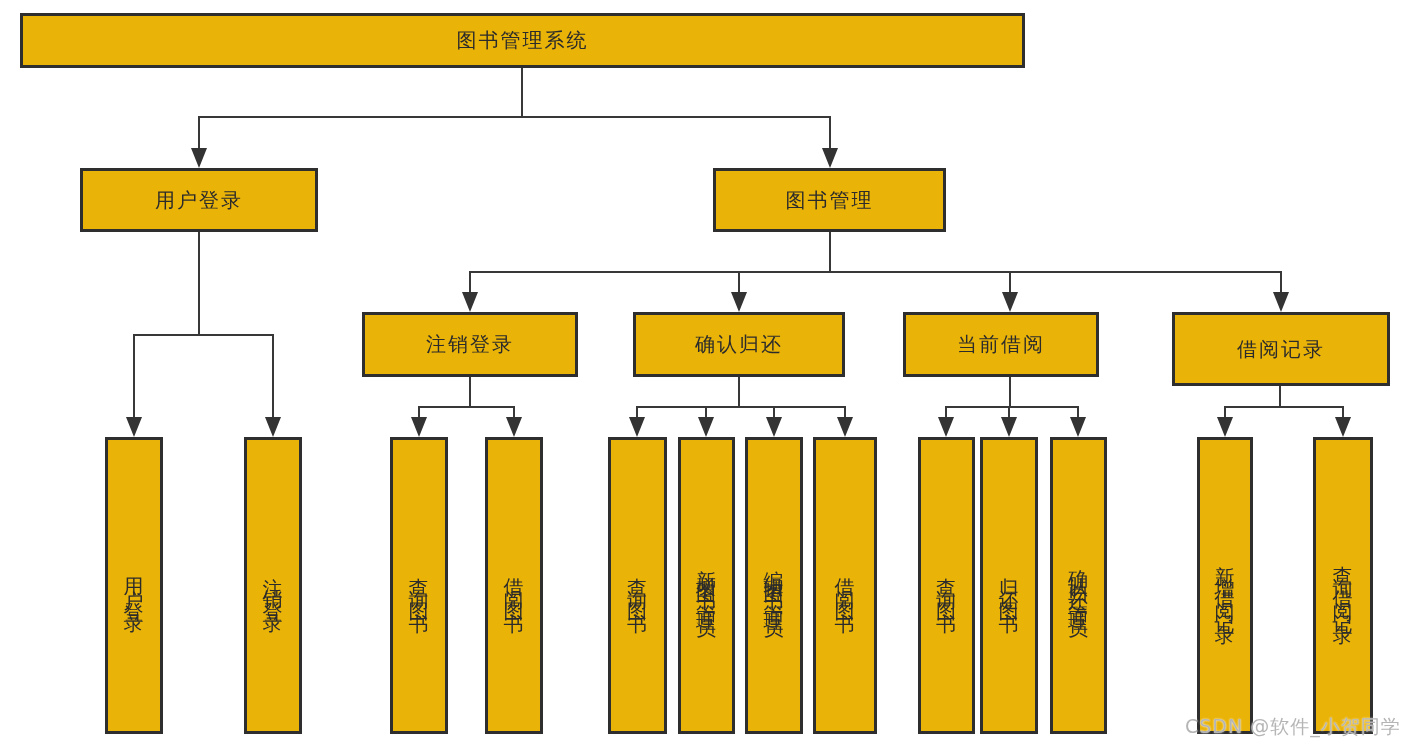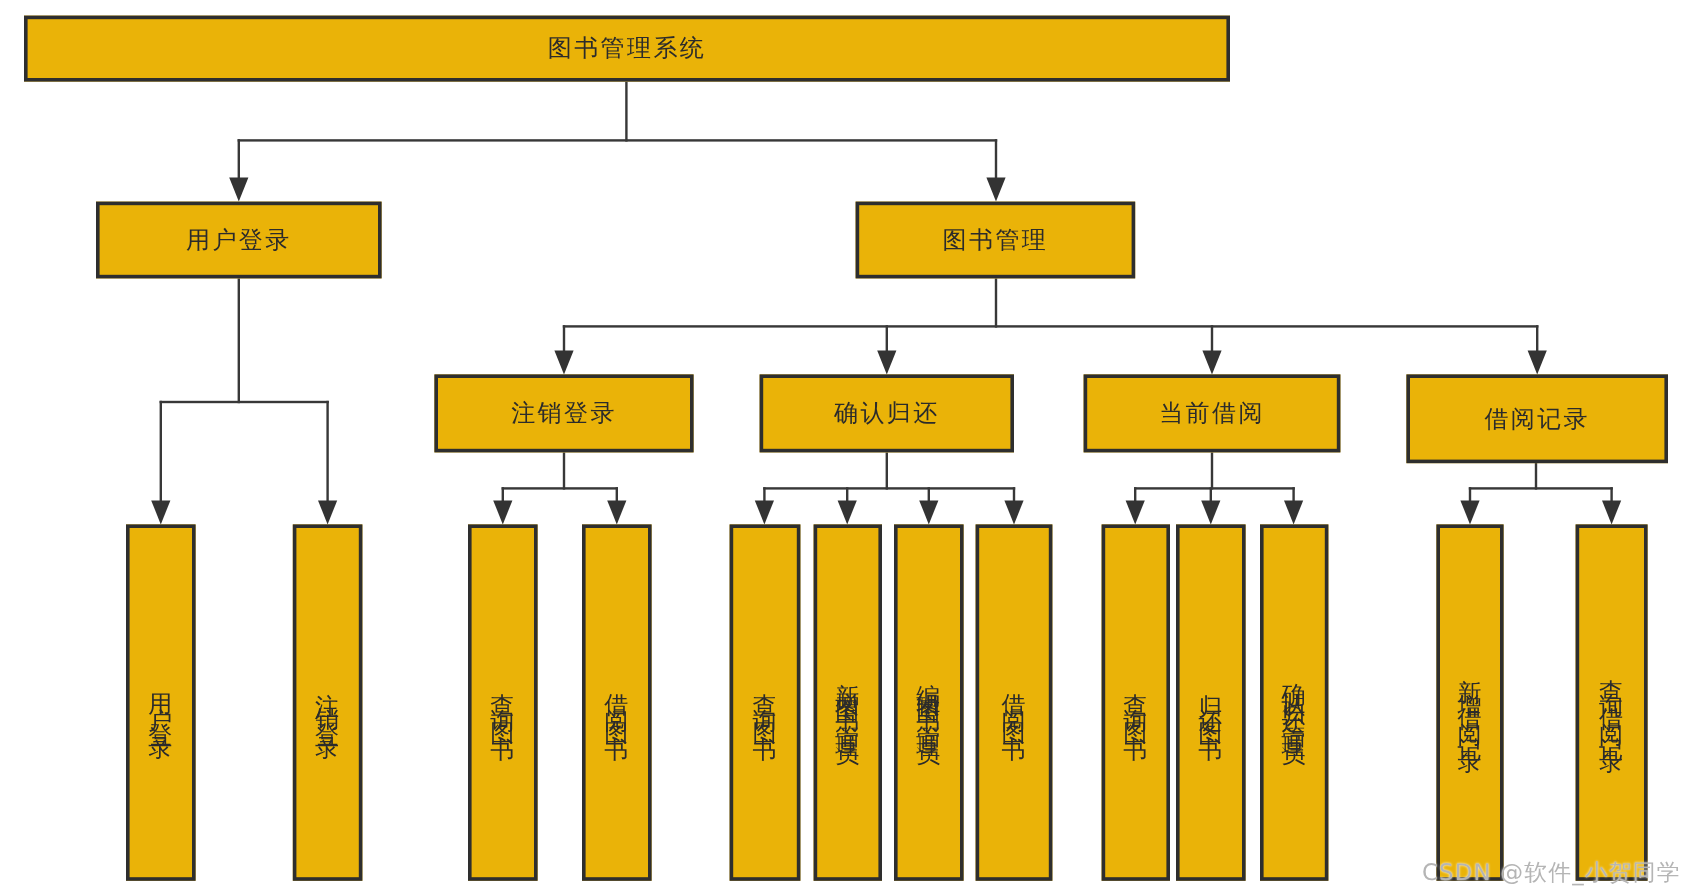--- a/index.html
+++ b/index.html
@@ -30,21 +30,21 @@
     white-space:nowrap;
   }
   .leaf.long span{letter-spacing:7px;}
   .leaf.mid span{letter-spacing:12px;}
   
   #root-box{left:20px;top:13px;width:1005px;height:55px;}
   #lvl2-a{left:80px;top:168px;width:238px;height:64px;}
   #lvl2-b{left:713px;top:168px;width:233px;height:64px;}
   #lvl3-a{left:362px;top:312px;width:216px;height:65px;}
   #lvl3-b{left:633px;top:312px;width:212px;height:65px;}
-  #lvl3-c{left:903px;top:312px;width:214px;height:65px;}
+  #lvl3-c{left:903px;top:312px;width:196px;height:65px;}
   #lvl3-d{left:1172px;top:312px;width:218px;height:74px;}
   
   .vl,.hl{position:absolute;background:#383838;}
   .vl{width:2px;}
   .hl{height:2px;}
   .arrow{
     position:absolute;width:0;height:0;
     border-left:8px solid transparent;
     border-right:8px solid transparent;
     border-top:20px solid #333333;

